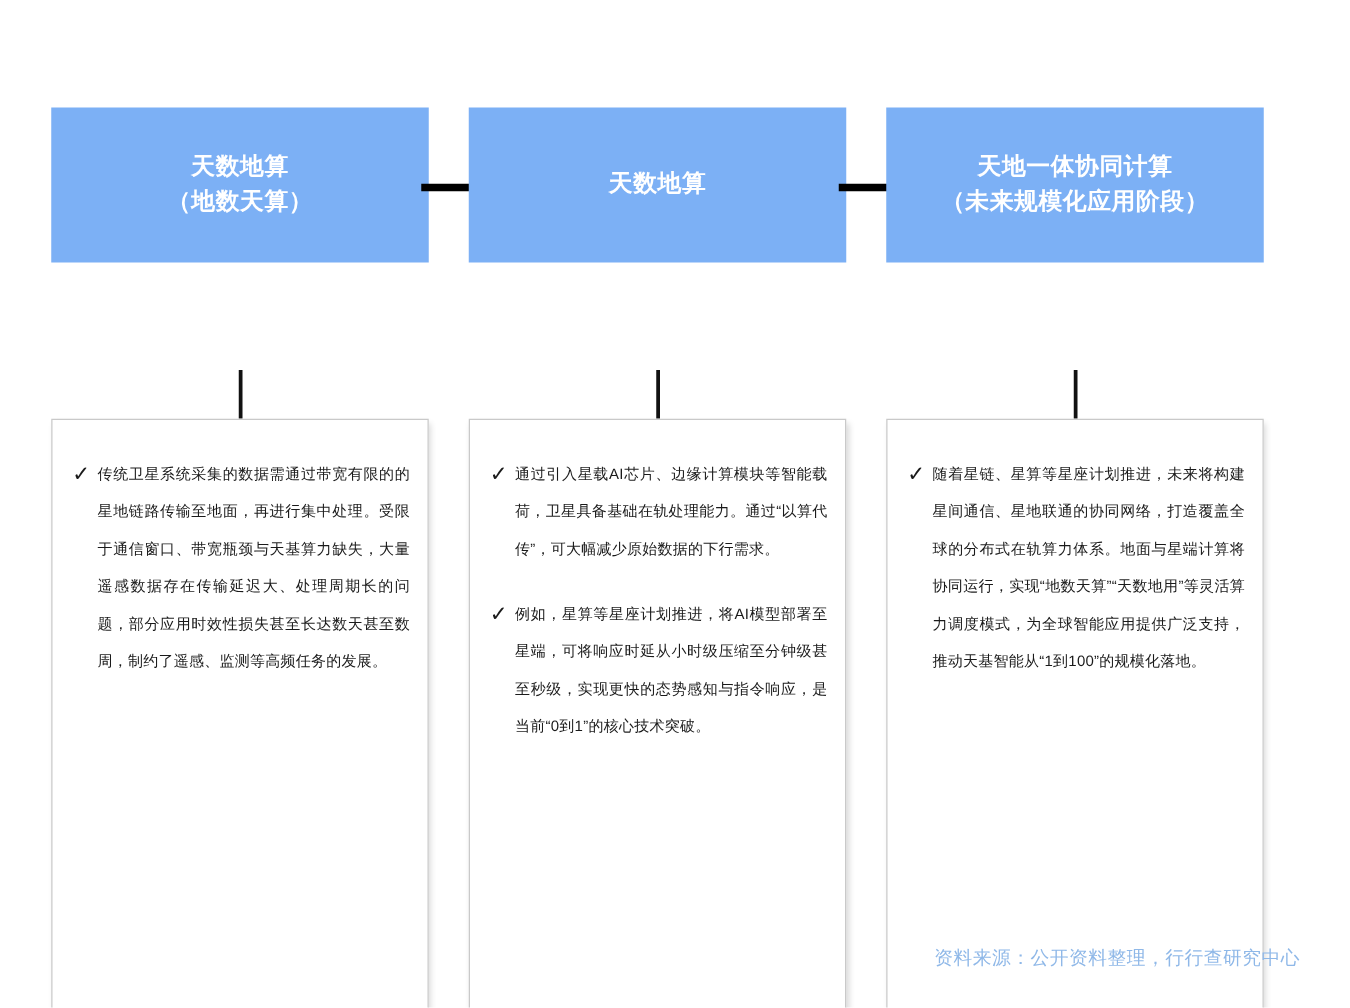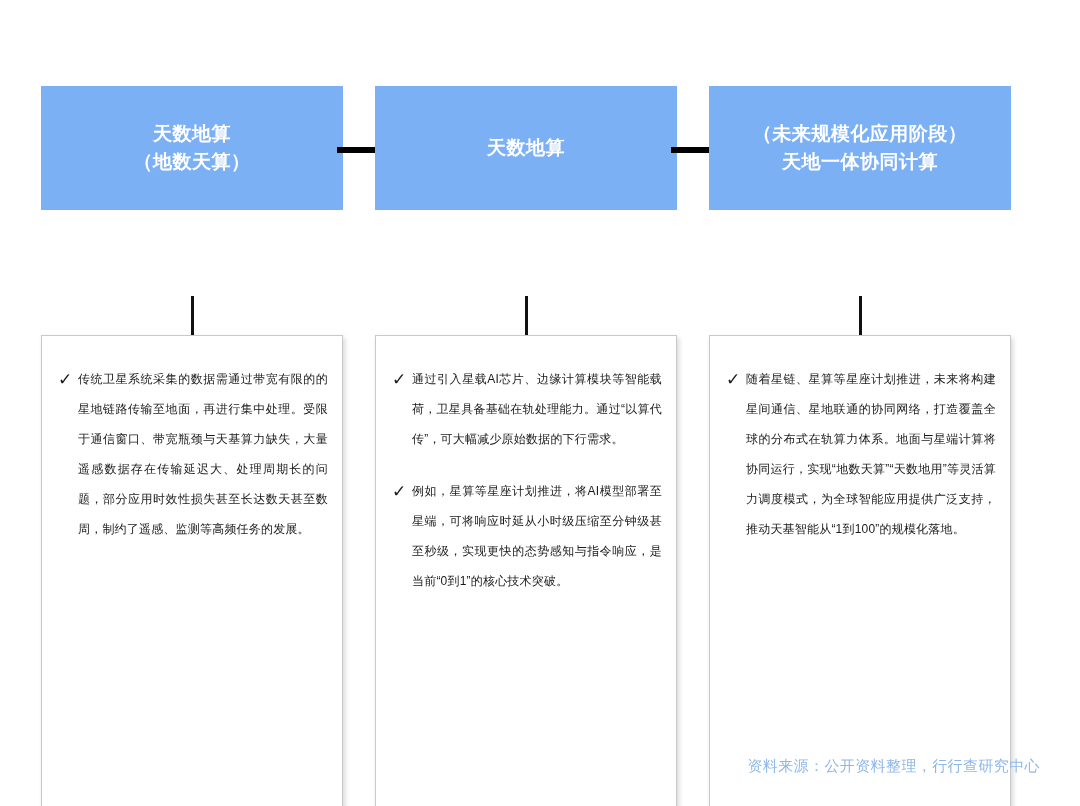--- a/index.html
+++ b/index.html
@@ -199,22 +199,22 @@
     </div>
   </div>
 
   <div class="arrow arrow-1">
     <span class="shaft"></span>
     <span class="head"></span>
   </div>
 
   <div class="column col-2">
     <div class="stage-header">
+      <div class="line">天地一体协同计算</div>
       <div class="line">（未来规模化应用阶段）</div>
-      <div class="line">天地一体协同计算</div>
     </div>
     <div class="connector"></div>
     <div class="stage-body">
       <div class="bullet">
         <span class="check-icon">✓</span>
         <span class="bullet-text">随着星链、星算等星座计划推进，未来将构建星间通信、星地联通的协同网络，打造覆盖全球的分布式在轨算力体系。地面与星端计算将协同运行，实现“地数天算”“天数地用”等灵活算力调度模式，为全球智能应用提供广泛支持，推动天基智能从“1到100”的规模化落地。</span>
       </div>
     </div>
   </div>
 

